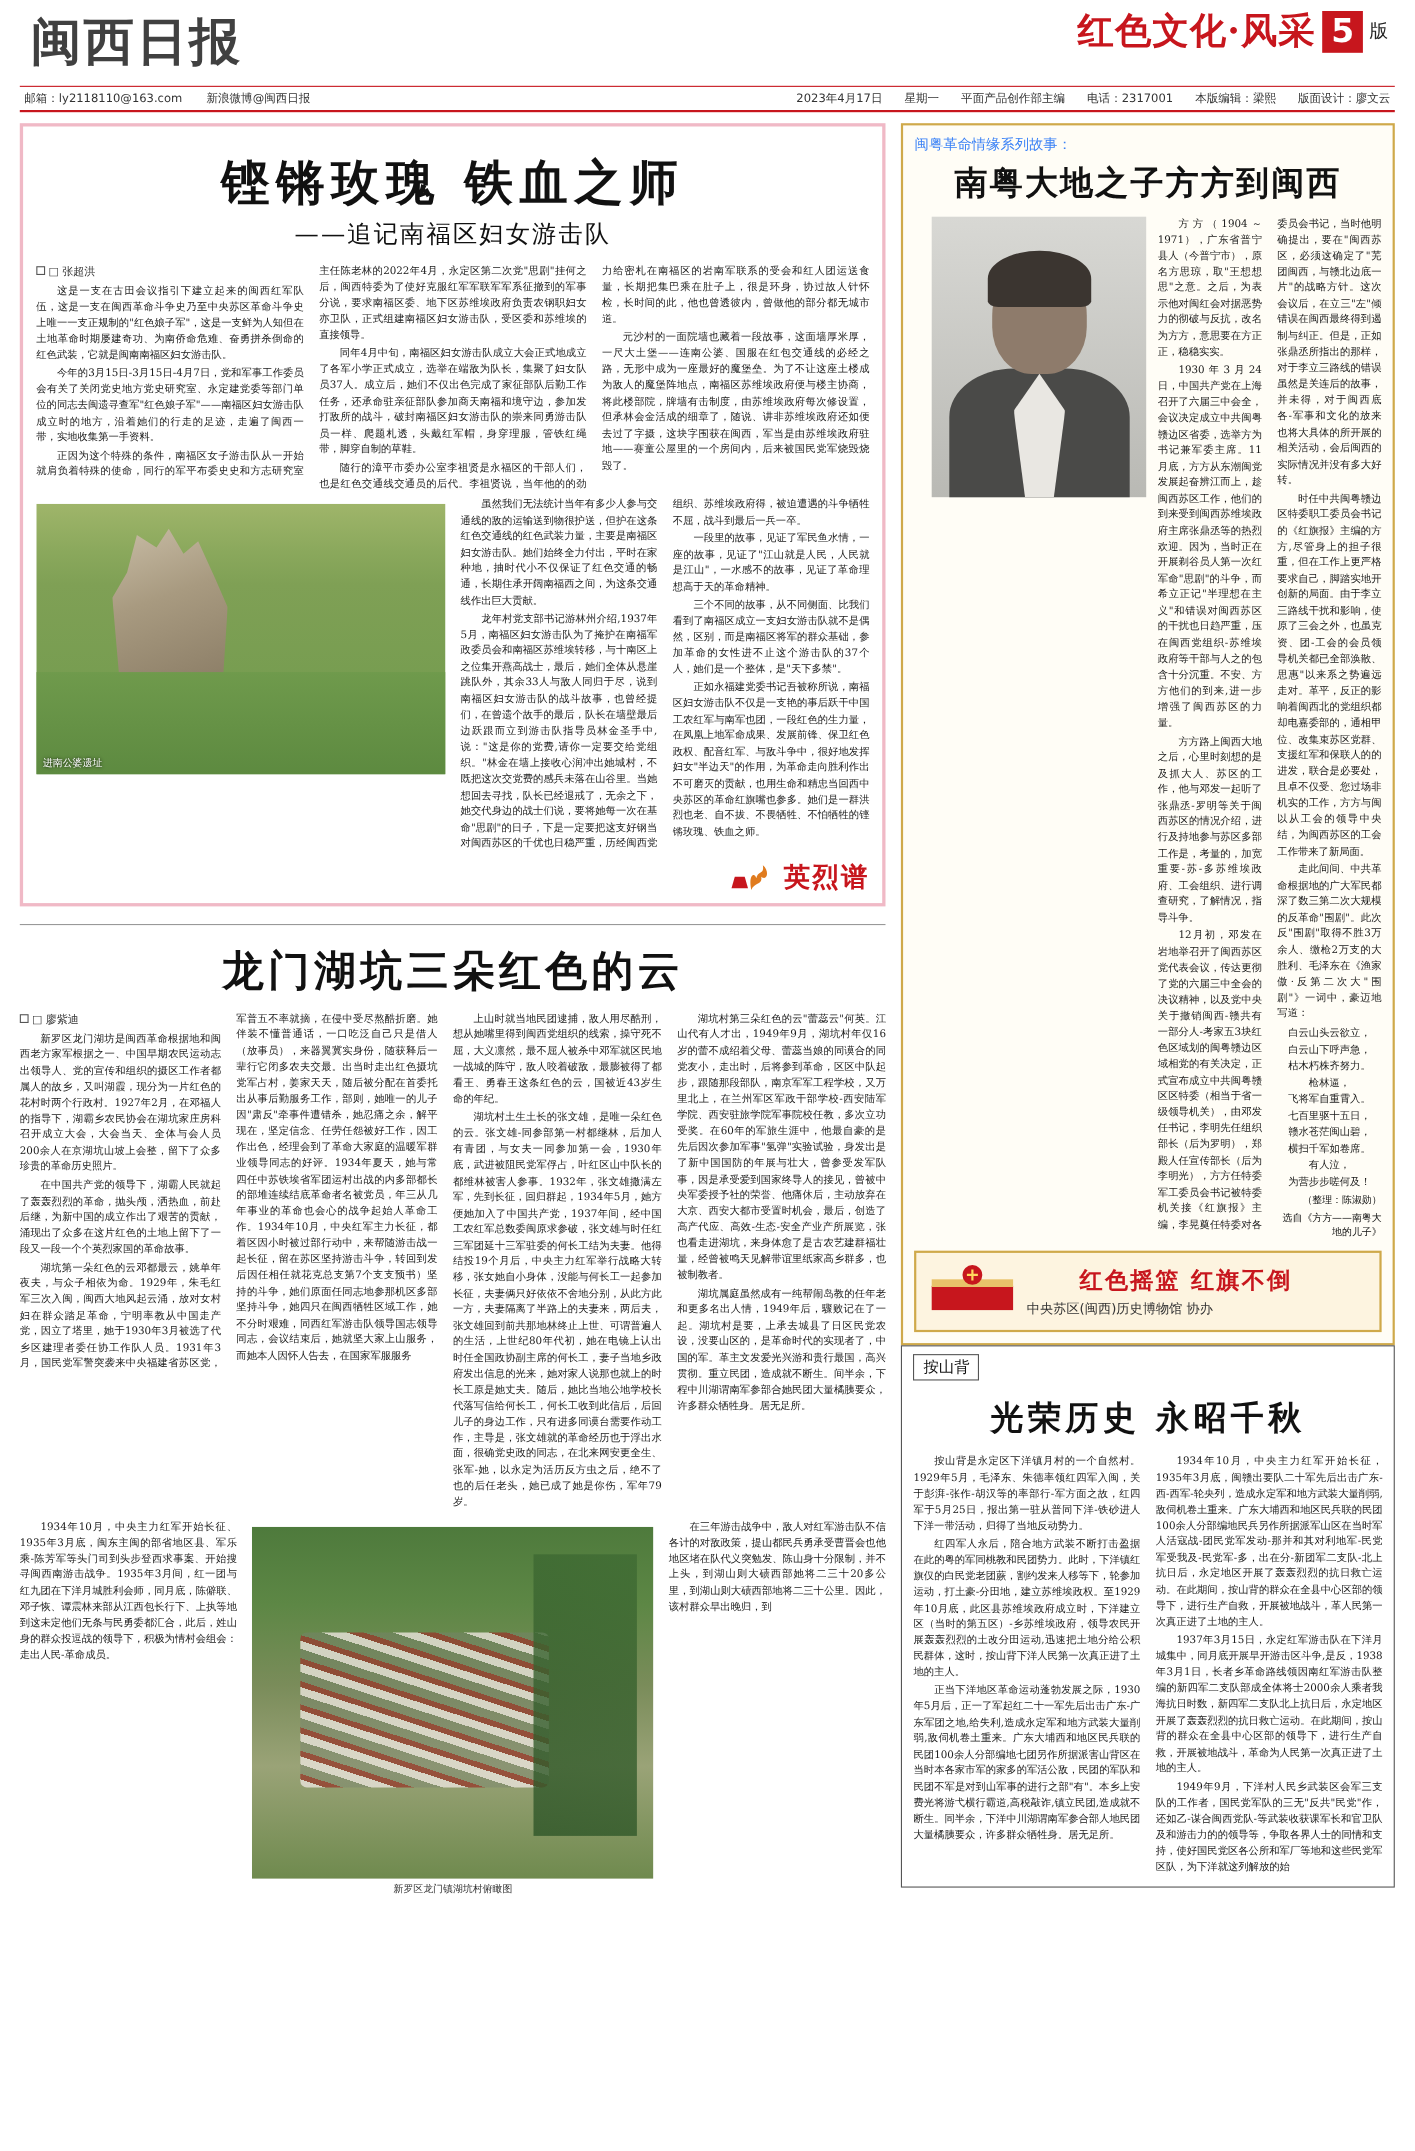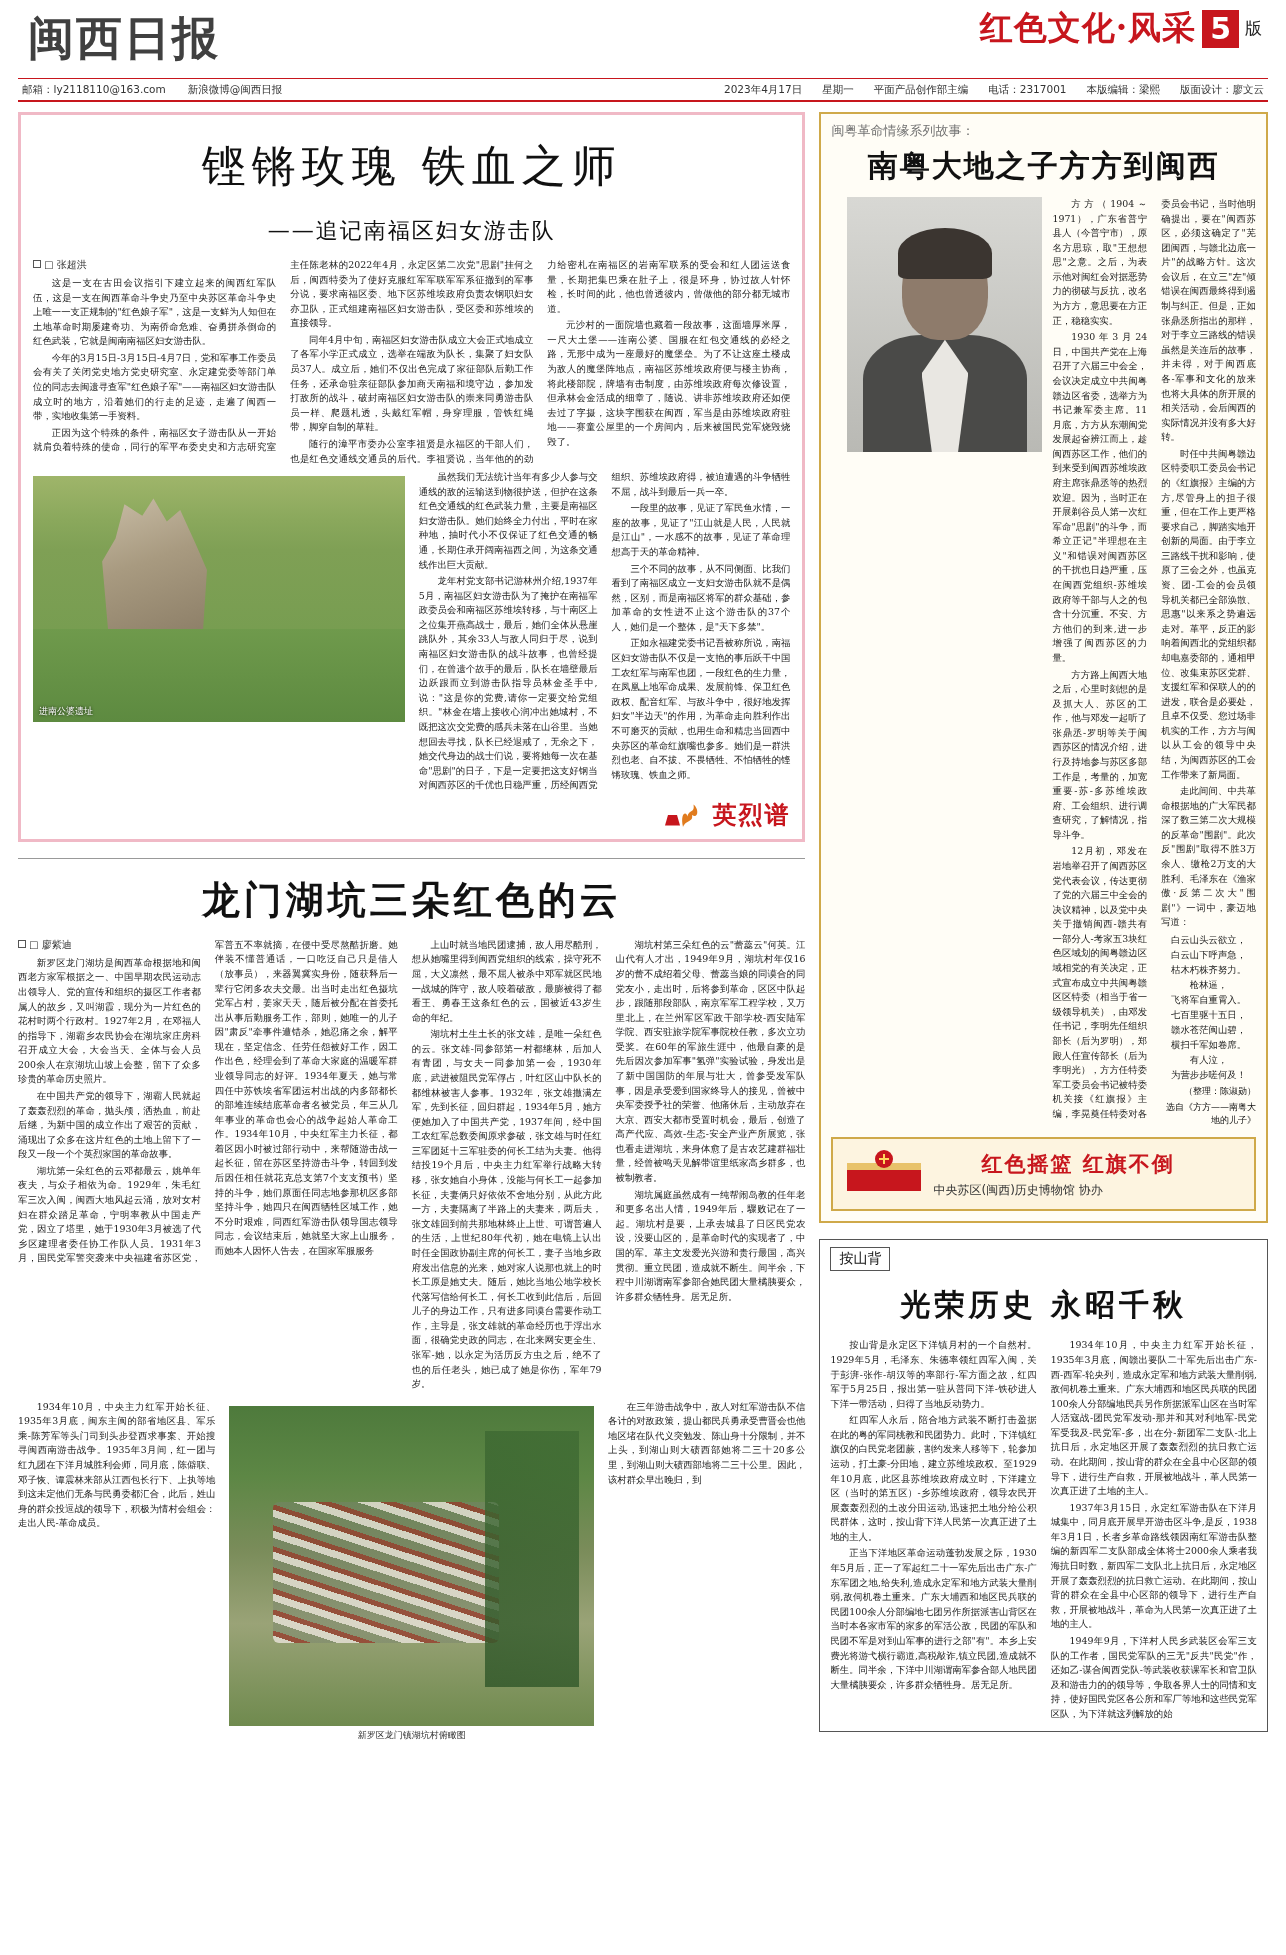--- a/index.html
+++ b/index.html
@@ -51,22 +51,22 @@
   .col-right { width: 450px; }
 
   
   .framed {
     border: 3px solid #f0b9c6;
     padding: 10px 12px 8px;
     background: #fff;
   }
   .headline-main {
     font-family: "DejaVu Serif", "Liberation Serif", serif;
-    font-size: 44px; font-weight: normal; text-align: center;
-    letter-spacing: 6px; margin: 12px 0 20px;
+    font-size: 44px; font-weight: bold; text-align: center;
+    letter-spacing: 6px; margin: 12px 0 2px;
   }
   .subhead {
     font-family: "DejaVu Serif", "Liberation Serif", serif;
     font-size: 22px; text-align: center; margin-bottom: 12px; letter-spacing: 2px;
   }
   .byline { font-size: 10px; color: #333; margin-bottom: 4px; }
   .byline .box { display:inline-block; width:8px; height:8px; border:1px solid #555; margin-right:3px; }
 
   .cols3 { column-count: 3; column-gap: 14px; column-rule: none; }
   .cols2 { column-count: 2; column-gap: 14px; }
@@ -136,21 +136,21 @@
   .headline2 {
     font-family:"DejaVu Serif","Liberation Serif",serif;
     font-size: 38px; font-weight: bold; text-align:center; letter-spacing: 4px;
     margin: 6px 0 12px;
   }
 
   
   .right-box { border: 2px solid #cfa94a; padding: 8px 10px 10px; background:#fffdf6; }
   .kicker {
     font-family:"DejaVu Serif","Liberation Serif",serif;
-    font-size: 13px; color:#737373; margin-bottom: 4px;
+    font-size: 13px; color:#3b82f6; margin-bottom: 4px;
   }
   .headline3 {
     font-family:"DejaVu Serif","Liberation Serif",serif;
     font-size: 30px; font-weight:bold; text-align:center; letter-spacing:2px;
     margin: 6px 0 10px; color:#111;
   }
   .portrait {
     width: 195px; height: 255px; float: left; margin: 0 10px 6px 16px;
     background: linear-gradient(#d8d8d4,#b9b9b4);
     position: relative; overflow:hidden;
@@ -181,21 +181,21 @@
     margin-top: 10px; border: 2px solid #cfa94a; background:#fdf4e0;
     display:flex; align-items:center; gap: 10px; padding: 8px 12px;
   }
   .banner .emblem { width: 78px; height: 54px; flex:none; }
   .banner-title {
     font-family:"DejaVu Serif","Liberation Serif",serif;
     font-size: 21px; font-weight:bold; color:#c7161d; letter-spacing:2px;margin-left:48px;
   }
   .banner-sub { font-size: 12px; color:#333; margin-top:4px; }
 
-  .right-box2 { border: 1.5px solid #555; padding: 8px 10px 10px; margin-top: 16px; }
+  .right-box2 { border: 1.5px solid #555; padding: 8px 10px 10px; }
   .tab-label {
     font-family:"DejaVu Serif","Liberation Serif",serif;
     font-size: 14px; border:1px solid #555; display:inline-block;
     padding: 2px 8px; margin: -18px 0 0 0; background:#fff;
   }
   .headline4 {
     font-family:"DejaVu Serif","Liberation Serif",serif;
     font-size: 30px; font-weight:bold; text-align:center; letter-spacing:4px;
     margin: 14px 0 12px;
   }

